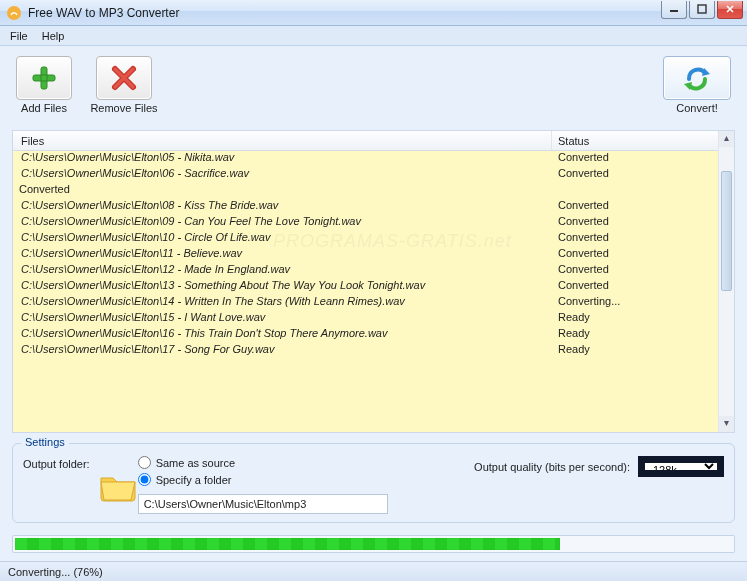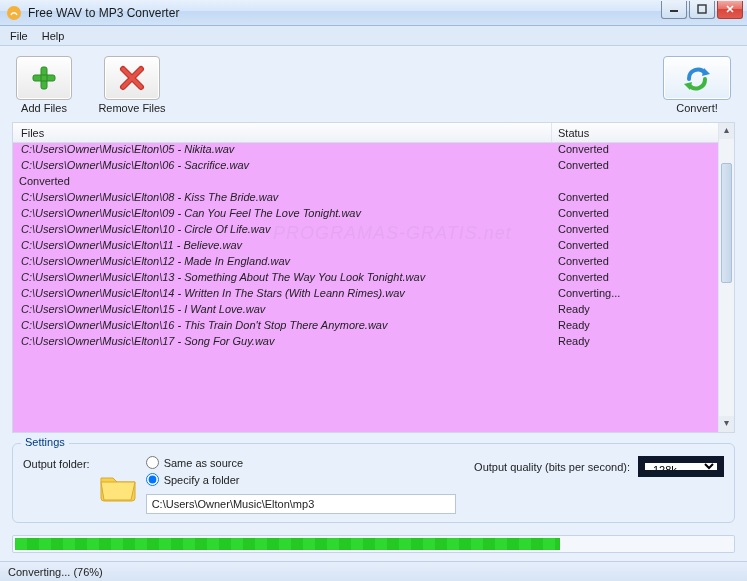--- a/index.html
+++ b/index.html
@@ -39,39 +39,39 @@
 
   
   .client {
     background: #e7f0fb;
     padding: 10px 12px 0 12px;
     height: calc(581px - 26px - 20px - 20px);
     display: flex; flex-direction: column;
   }
 
   
-  .toolbar { display: flex; gap: 24px; }
+  .toolbar { display: flex; gap: 16px; }
   .toolbar .spacer { flex: 1; }
   .tbutton { width: 64px; display: flex; flex-direction: column; align-items: center; }
   .tbutton .btnbox {
     width: 56px; height: 44px;
     background: linear-gradient(to bottom, #fefefe, #e9e9e9);
     border: 1px solid #b8b8b8; border-radius: 4px;
     display: flex; align-items: center; justify-content: center;
     box-shadow: inset 0 0 0 1px #fff;
   }
   .tbutton .lbl { margin-top: 2px; color: #222; font-size: 11px; white-space: nowrap; }
   .tbutton.convert .btnbox { background: linear-gradient(to bottom, #fefefe, #e4effa); border-color: #9fbad8; }
   .tbutton.convert { width: 76px; }
   .tbutton.convert .btnbox { width: 68px; }
 
   
   .listwrap {
-    margin-top: 8px; flex: 1; min-height: 0;
-    background: #f0abfc; border: 1px solid #cdd9e8;
+    margin-top: 16px; flex: 1; min-height: 0;
+    background: #fef9c3; border: 1px solid #cdd9e8;
     position: relative; display: flex;
   }
   .listcontent { flex: 1; overflow: hidden; }
   .list-header {
     display: flex; height: 20px; background: linear-gradient(to bottom, #fdfdfe, #eef2f7);
     border-bottom: 1px solid #d6dde7; font-size: 11px; color: #222;
   }
   .col-files { flex: 1; padding-left: 8px; display: flex; align-items: center; border-right: 1px solid #e0e6ee; }
   .col-status { width: 166px; padding-left: 6px; display: flex; align-items: center; }
   .rows { }
@@ -99,21 +99,21 @@
   .groupbox .legend {
     position: absolute; top: -8px; left: 8px; background: #e7f0fb; padding: 0 4px;
     color: #003a89; font-size: 11px;
   }
   .settings-row { display: flex; align-items: flex-start; gap: 8px; }
   .folder-icon { width: 40px; height: 36px; margin-top: 12px; }
   .radio-col { display: flex; flex-direction: column; gap: 4px; }
   .radio-opt { display: flex; align-items: center; gap: 5px; color: #222; }
   .radio-opt input { margin: 0; }
   .path-input {
-    margin-top: 4px; width: 310px; height: 20px; background: #fff;
+    margin-top: 4px; width: 250px; height: 20px; background: #fff;
     border: 1px solid #b7c6d8; padding: 2px 5px; font-size: 11px; color: #222;
   }
   .qual { margin-left: auto; display: flex; align-items: center; gap: 8px; color: #222; }
   .qual select {
     width: 86px; height: 21px; background: #fff; border: 7px solid #0f172a;
     font-size: 11px; padding-left: 4px;
   }
   .lbl-output { color:#222; padding-top: 2px; }
 
   
@@ -286,21 +286,21 @@
         </div>
       <div class="arrow">▾</div>
     </div>
   </div>
 
   <div class="groupbox">
     <span class="legend">Settings</span>
     <div class="settings-row">
       <span class="lbl-output">Output folder:</span>
 
-      <div style="display:flex; align-items:flex-start; gap:8px;">
+      <div style="display:flex; align-items:flex-start; ">
         <span class="folder-icon">
           <svg viewBox="0 0 40 36">
             <path d="M3 10h12l4 4h18v16a3 3 0 0 1-3 3H6a3 3 0 0 1-3-3z" fill="#f8cf4a" stroke="#d9a92f"></path>
             <path d="M3 14h34l-4 18H6z" fill="#ffe47a" stroke="#d9a92f"></path>
           </svg>
         </span>
         <div class="radio-col">
           <label class="radio-opt">
             <input type="radio" name="ofolder" style="">
             <span>Same as source</span>

